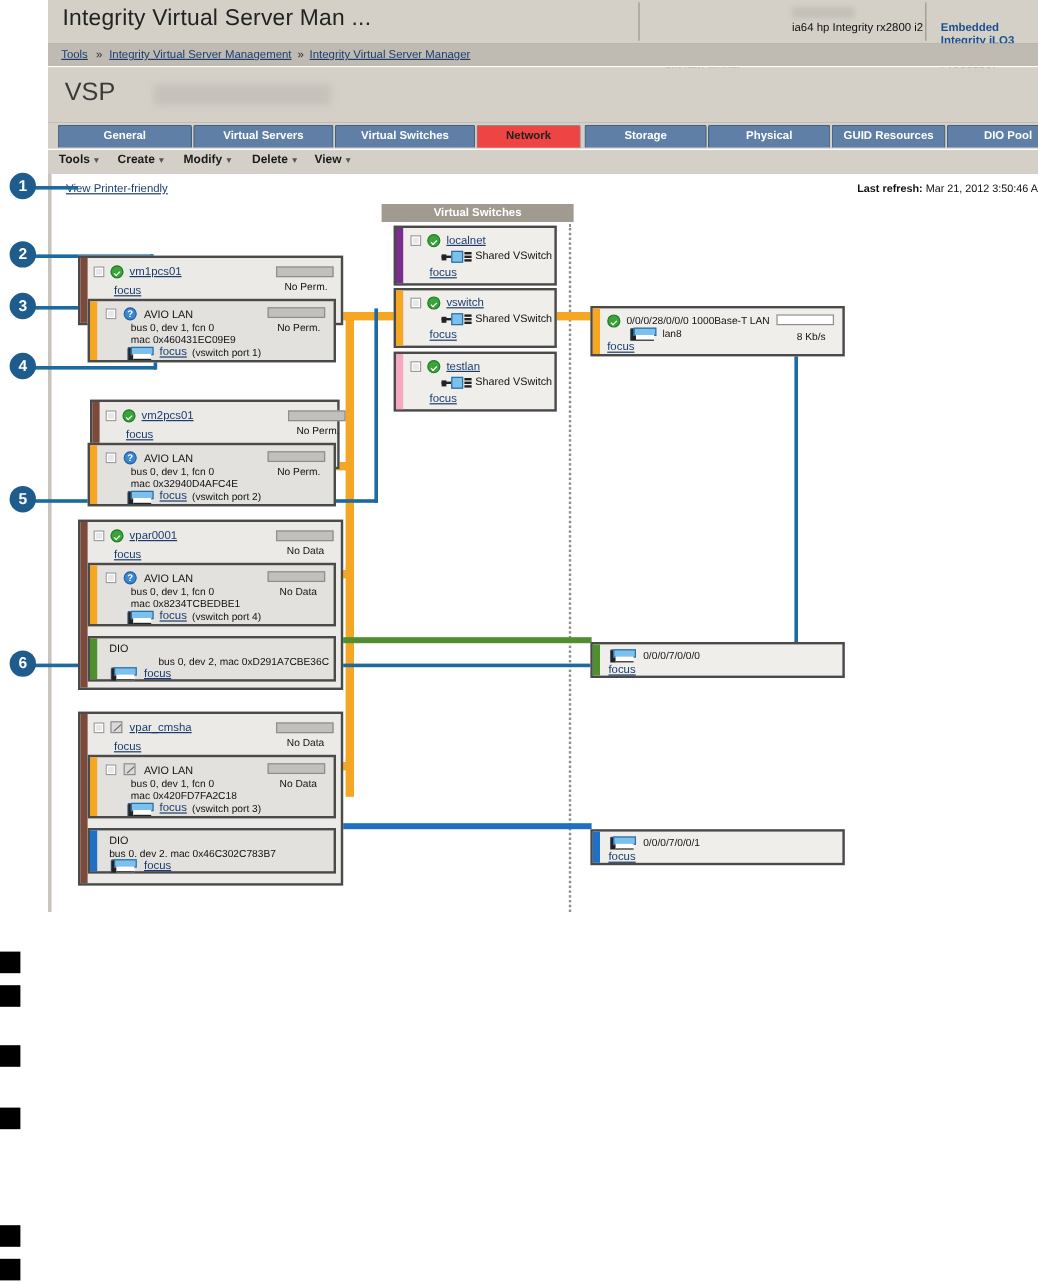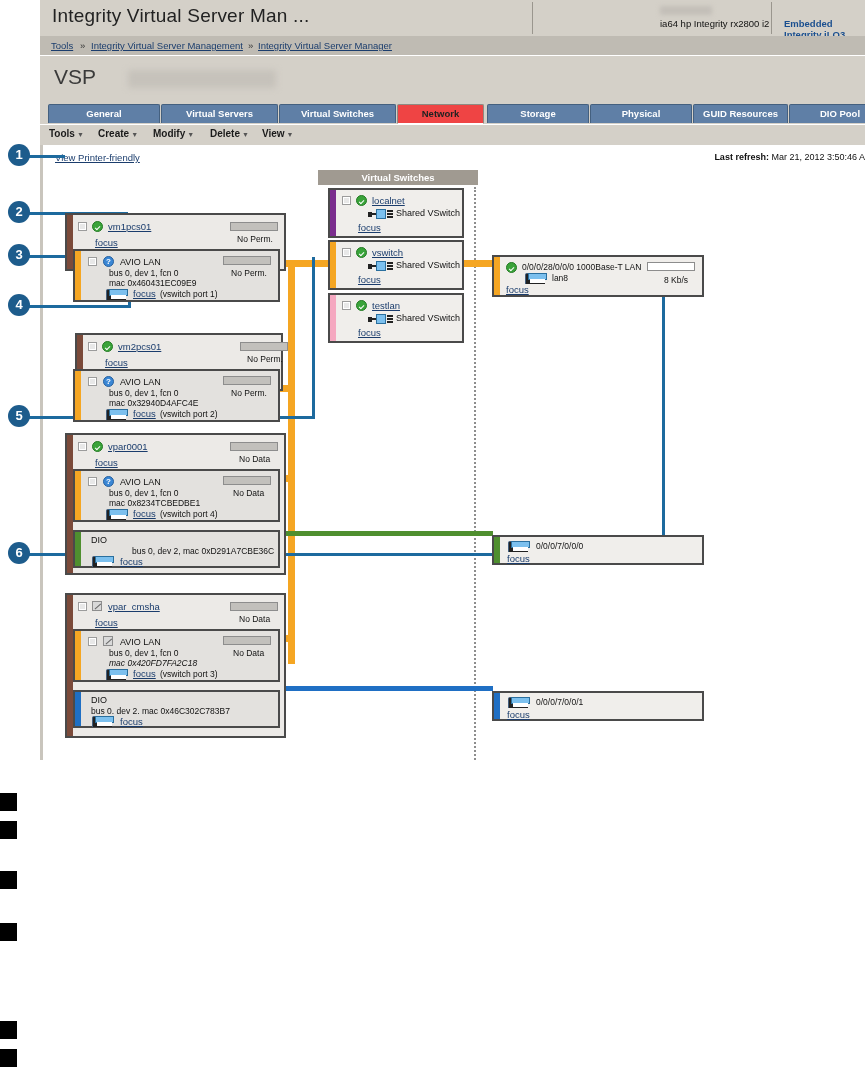--- a/index.html
+++ b/index.html
@@ -280,21 +280,21 @@
     <div class="meter" style="left:163px;top:7px;"></div>
     <div class="stat" style="left:172px;top:19px;">No Data</div>
     <a class="focus" style="left:28px;top:22px;" href="#">focus</a>
   </div>
   <div class="node" style="left:33px;top:484px;width:207px;height:53px;background:#e3e1de;">
     <div class="edge" style="background:#F5A623;"></div>
     <div class="chk" style="left:13px;top:6px;"></div>
     <div class="ico-pen" style="left:28px;top:5px;"></div>
     <div class="txt" style="left:45px;top:6px;">AVIO LAN</div>
     <div class="txt sm" style="left:34px;top:17px;">bus 0, dev 1, fcn 0</div>
-    <div class="txt sm" style="left:34px;top:27px;font-style:italic;">mac 0x420FD7FA2C18</div>
+    <div class="txt sm" style="left:34px;top:27px;">mac 0x420FD7FA2C18</div>
     <div class="meter" style="left:148px;top:5px;"></div>
     <div class="stat" style="left:158px;top:17px;">No Data</div>
     <div class="ico-nic" style="left:31px;top:38px;">
         <div class="tab"></div>
         <div class="bar"></div>
         <div class="pins"></div>
       </div>
     <a class="focus" style="left:58px;top:37px;" href="#">focus</a>
     <div class="txt sm" style="left:85px;top:38px;">(vswitch port 3)</div>
   </div>

